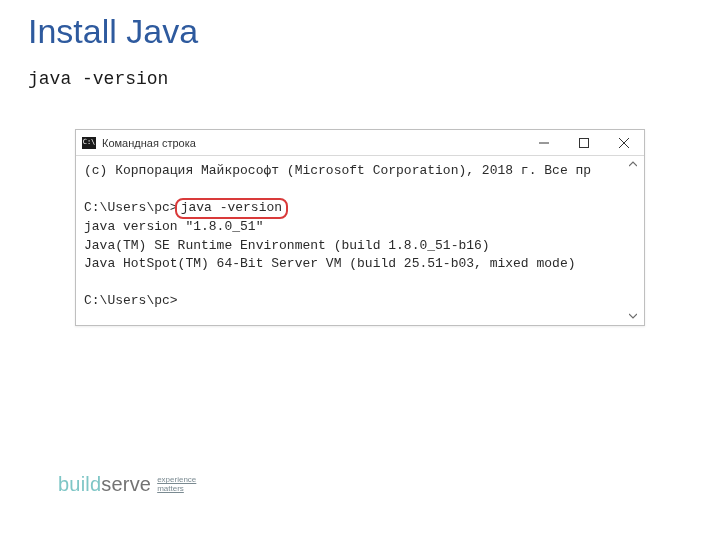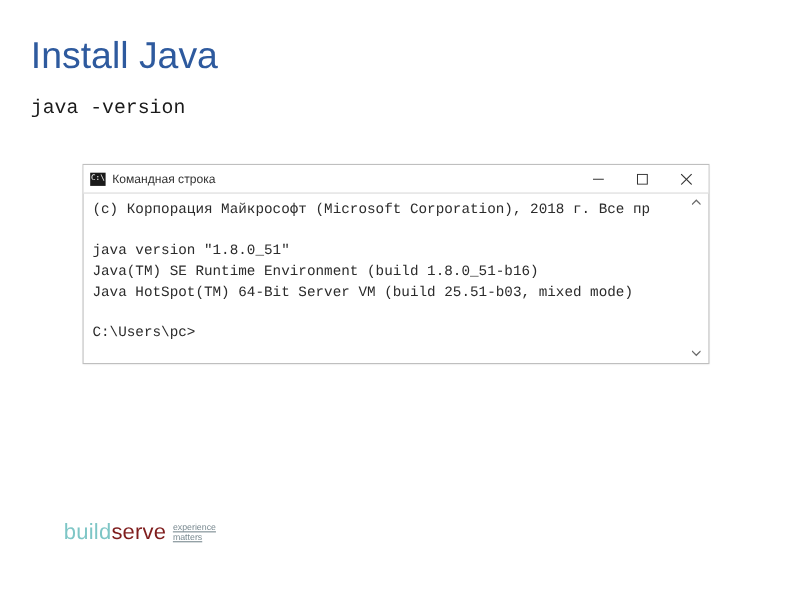--- a/index.html
+++ b/index.html
@@ -5,21 +5,21 @@
     * { margin: 0; padding: 0; box-sizing: border-box; }
     body {
       width: 720px;
       height: 540px;
       background: #ffffff;
       font-family: "Segoe UI", Tahoma, sans-serif;
       position: relative;
       overflow: hidden;
     }
     .slide {
-      padding: 32px 28px;
+      padding: 12px 28px;
     }
     .title {
       font-size: 34px;
       font-weight: 400;
       color: #2e5a9e;
       margin-bottom: 18px;
     }
     .subtitle {
       font-family: "Consolas", "Courier New", monospace;
       font-size: 18px;
@@ -128,21 +128,21 @@
       display: flex;
       align-items: center;
       gap: 6px;
     }
     .logo-text {
       font-size: 20px;
       font-weight: 400;
       letter-spacing: 0.2px;
     }
     .logo-soft { color: #7ec6c6; }
-    .logo-serve { color: #7f1d1d; }
+    .logo-serve { color: #737373; }
     .logo-tag {
       font-size: 8px;
       line-height: 1.1;
       color: #7a8a91;
       margin-top: 1px;
       text-decoration: underline;
     }
   </style>
 </head>
 <body>
@@ -184,20 +184,21 @@
           </svg>
       </div>
       <div class="scroll-down">
         <svg width="8" height="8" viewBox="0 0 8 8">
             <polyline points="0,2 4,6 8,2" fill="none" stroke="#6b6b6b" stroke-width="1.2"></polyline>
           </svg>
       </div>
 
       <div class="cmd-line">(с) Корпорация Майкрософт (Microsoft Corporation), 2018 г. Все пр</div>
       <div class="blank"></div>
+      <div class="cmd-line"><span>C:\Users\pc&gt;</span><span class="highlight-wrap"><span>java -version</span><span class="highlight-box"></span></span></div>
       <div class="cmd-line">java version "1.8.0_51"</div>
       <div class="cmd-line">Java(TM) SE Runtime Environment (build 1.8.0_51-b16)</div>
       <div class="cmd-line">Java HotSpot(TM) 64-Bit Server VM (build 25.51-b03, mixed mode)</div>
       <div class="blank"></div>
       <div class="cmd-line">C:\Users\pc&gt;</div>
     </div>
   </div>
 </div>
 
 <div class="footer-logo">

